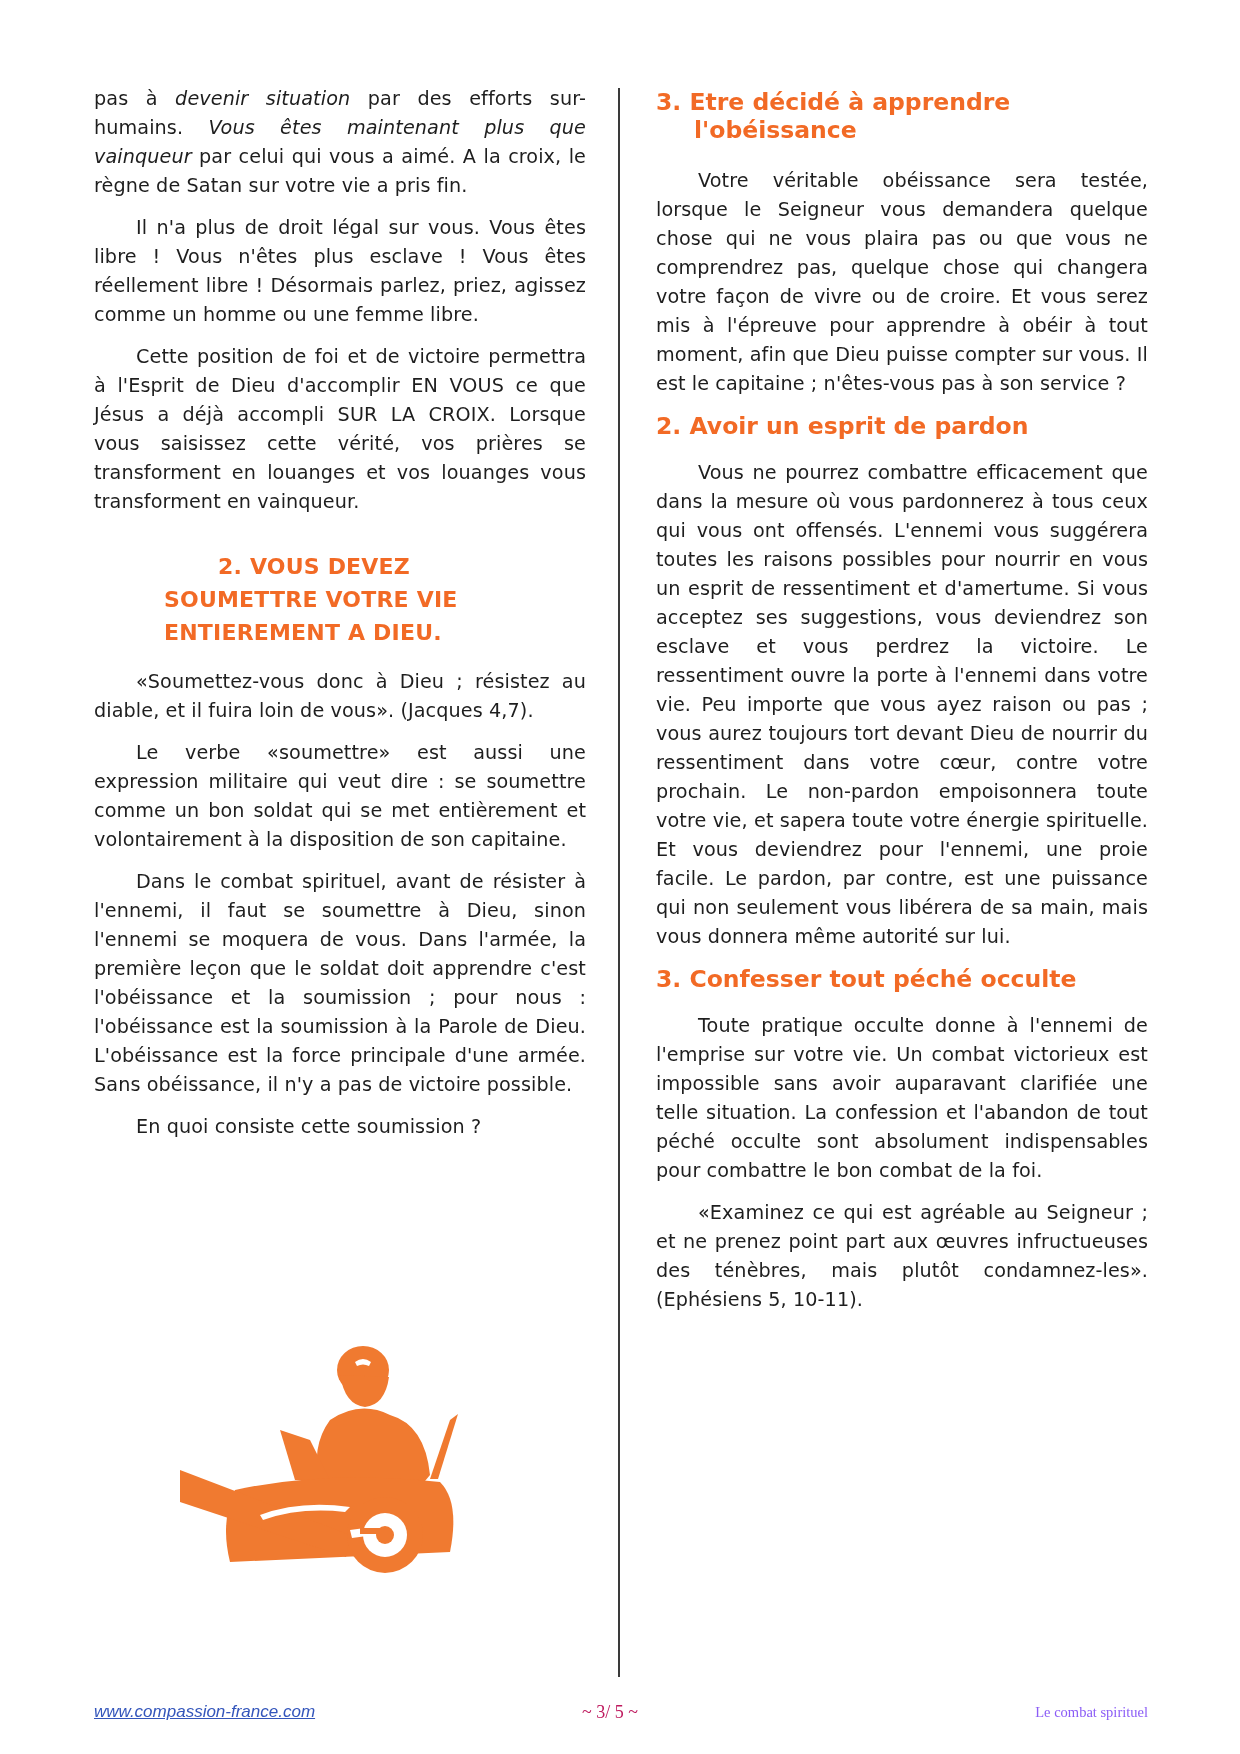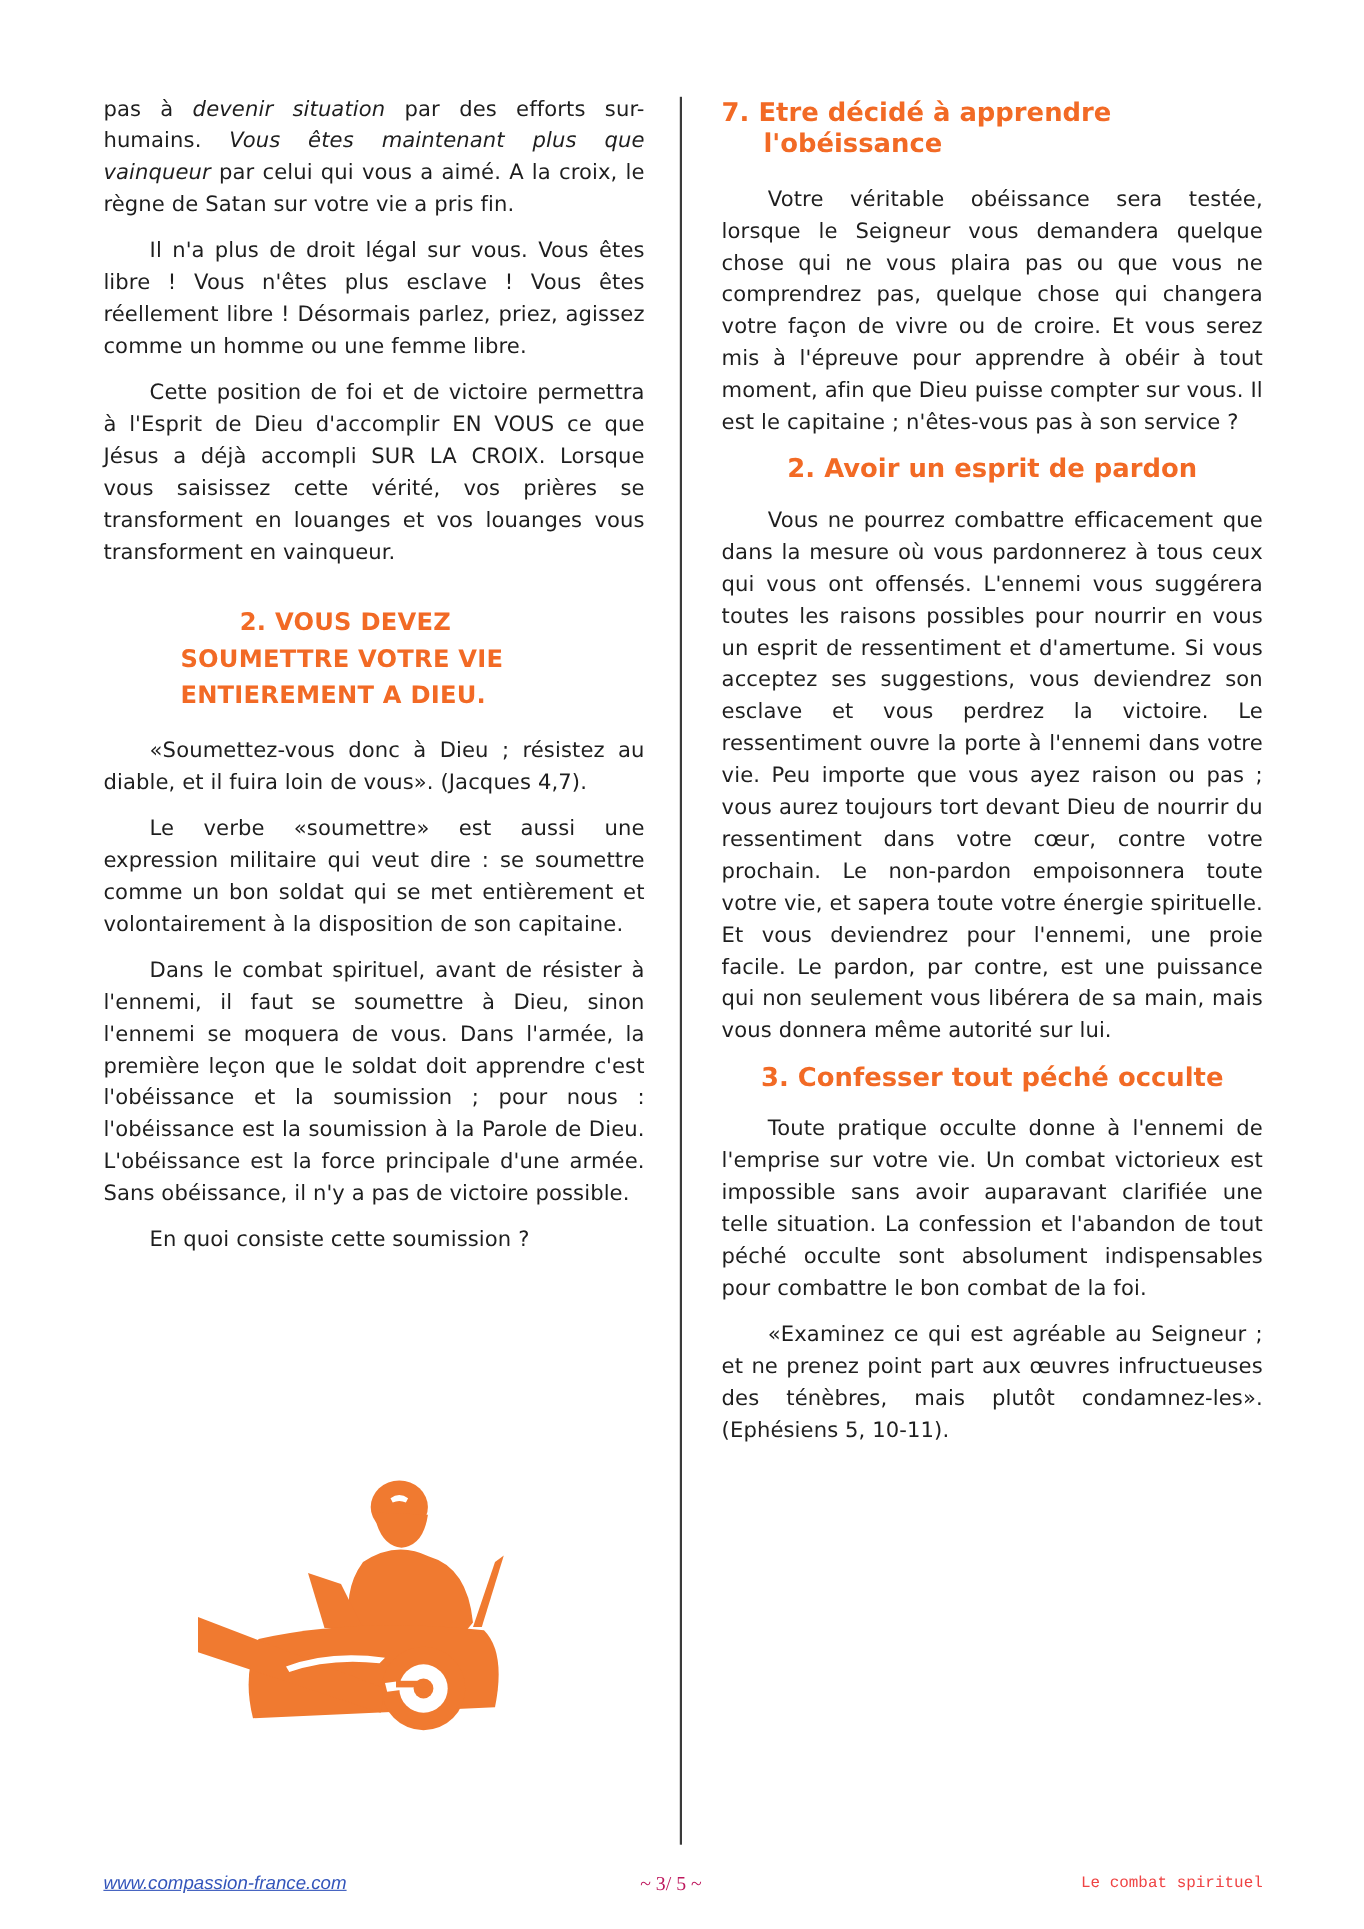--- a/index.html
+++ b/index.html
@@ -14,28 +14,28 @@
   em { font-style: italic; }
   .divider { position: absolute; left: 618px; top: 88px; width: 2px; height: 1589px; background: #3a3a3a; }
   .h-big { color: #F26A25; font-weight: bold; font-size: 22px; line-height: 33px;
            margin: 34px 0 18px 0; letter-spacing: 0.2px; }
   .h-big .l1 { display: block; padding-left: 124px; }
   .h-big .l2 { display: block; padding-left: 70px; }
   .h-big .l3 { display: block; padding-left: 70px; }
   .h-sub { color: #F26A25; font-weight: bold; font-size: 23.5px; line-height: 28px; margin: 0 0 16px 0; }
   .h-sub.first { margin-top: 4px; margin-bottom: 22px; }
   .h-sub .l2 { display: block; padding-left: 38px; }
-  .h-sub.center { text-align: center; margin-top: 14px; margin-bottom: 18px; }
+  .h-sub.center { text-align: left; margin-top: 14px; margin-bottom: 18px; }
   .illustration { position: absolute; left: 180px; top: 1330px; width: 310px; height: 255px; }
   .footer { position: absolute; top: 1702px; left: 94px; width: 1054px; height: 24px; font-size: 16px; }
   .footer-link { position: absolute; left: 0; top: 0; color: #3355bb; text-decoration: underline;
                  font-style: italic; font-family: "Liberation Sans", sans-serif; font-size: 17px; }
   .footer-page { position: absolute; left: 488px; top: 0; font-family: "Liberation Serif", serif; font-size: 18px; color: #be185d; }
-  .footer-title { position: absolute; right: 0; top: 2px; font-family: Liberation Mono, monospace;
-                  font-size: 14.5px; color: #ef4444; }
+  .footer-title { position: absolute; right: 0; top: 2px; font-family: Liberation Serif, serif;
+                  font-size: 14.5px; color: #8b5cf6; }
 </style>
 </head>
 <body>
 
 <div class="col col-left">
   <p><span>pas à </span><em>devenir situation</em><span> par des efforts sur-humains. </span><em>Vous êtes maintenant plus que vainqueur</em><span> par celui qui vous a aimé. A la croix, le règne de Satan sur votre vie a pris fin.</span></p>
   <p class="indent">Il n'a plus de droit légal sur vous. Vous êtes libre ! Vous n'êtes plus esclave ! Vous êtes réellement libre ! Désormais parlez, priez, agissez comme un homme ou une femme libre.</p>
   <p class="indent">Cette position de foi et de victoire permettra à l'Esprit de Dieu d'accomplir EN VOUS ce que Jésus a déjà accompli SUR LA CROIX. Lorsque vous saisissez cette vérité, vos prières se transforment en louanges et vos louanges vous transforment en vainqueur.</p>
 
   <h2 class="h-big">
@@ -79,21 +79,21 @@
       <circle cx="205" cy="205" r="9"></circle>
       <rect x="180" y="198" width="30" height="6"></rect>
     </g>
   </svg>
 </div>
 
 <div class="divider"></div>
 
 <div class="col col-right">
   <h3 class="h-sub first">
-    <span>7. Etre décidé à apprendre</span>
+    <span>3. Etre décidé à apprendre</span>
     <span class="l2">l'obéissance</span>
   </h3>
   <p class="indent">Votre véritable obéissance sera testée, lorsque le Seigneur vous demandera quelque chose qui ne vous plaira pas ou que vous ne comprendrez pas, quelque chose qui changera votre façon de vivre ou de croire. Et vous serez mis à l'épreuve pour apprendre à obéir à tout moment, afin que Dieu puisse compter sur vous. Il est le capitaine ; n'êtes-vous pas à son service ?</p>
 
   <h3 class="h-sub center">2. Avoir un esprit de pardon</h3>
   <p class="indent">Vous ne pourrez combattre efficacement que dans la mesure où vous pardonnerez à tous ceux qui vous ont offensés. L'ennemi vous suggérera toutes les raisons possibles pour nourrir en vous un esprit de ressentiment et d'amertume. Si vous acceptez ses suggestions, vous deviendrez son esclave et vous perdrez la victoire. Le ressentiment ouvre la porte à l'ennemi dans votre vie. Peu importe que vous ayez raison ou pas ; vous aurez toujours tort devant Dieu de nourrir du ressentiment dans votre cœur, contre votre prochain. Le non-pardon empoisonnera toute votre vie, et sapera toute votre énergie spirituelle. Et vous deviendrez pour l'ennemi, une proie facile. Le pardon, par contre, est une puissance qui non seulement vous libérera de sa main, mais vous donnera même autorité sur lui.</p>
 
   <h3 class="h-sub center">3. Confesser tout péché occulte</h3>
   <p class="indent">Toute pratique occulte donne à l'ennemi de l'emprise sur votre vie. Un combat victorieux est impossible sans avoir auparavant clarifiée une telle situation. La confession et l'abandon de tout péché occulte sont absolument indispensables pour combattre le bon combat de la foi.</p>
   <p class="indent">«Examinez ce qui est agréable au Seigneur ; et ne prenez point part aux œuvres infructueuses des ténèbres, mais plutôt condamnez-les». (Ephésiens 5, 10-11).</p>

